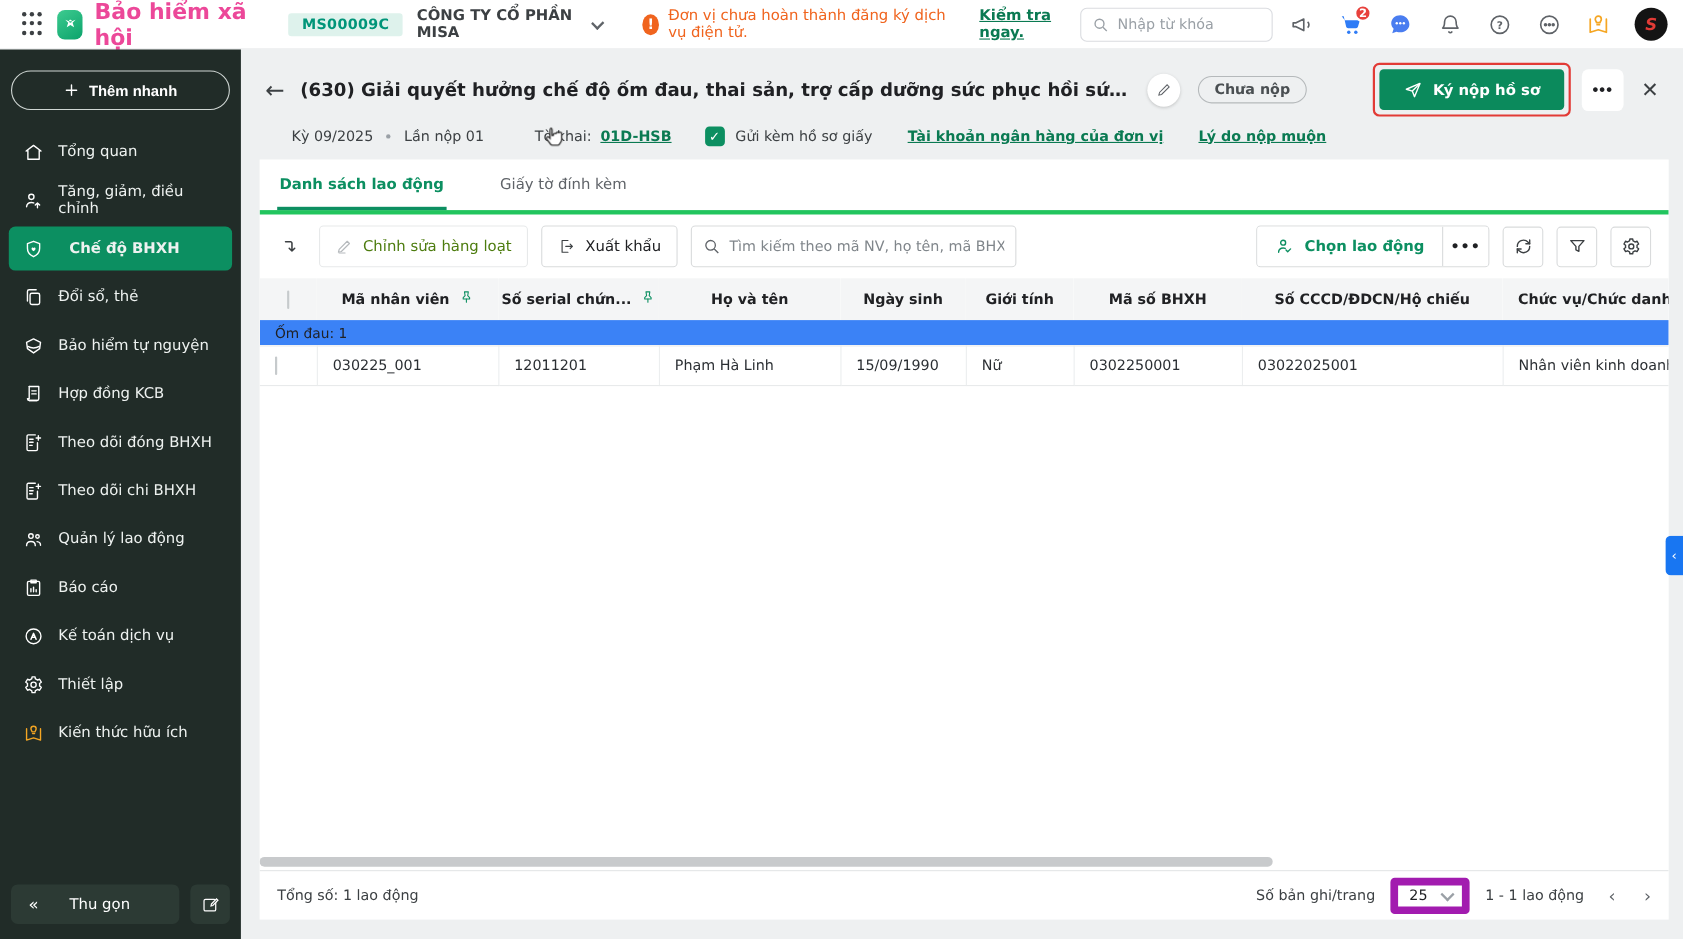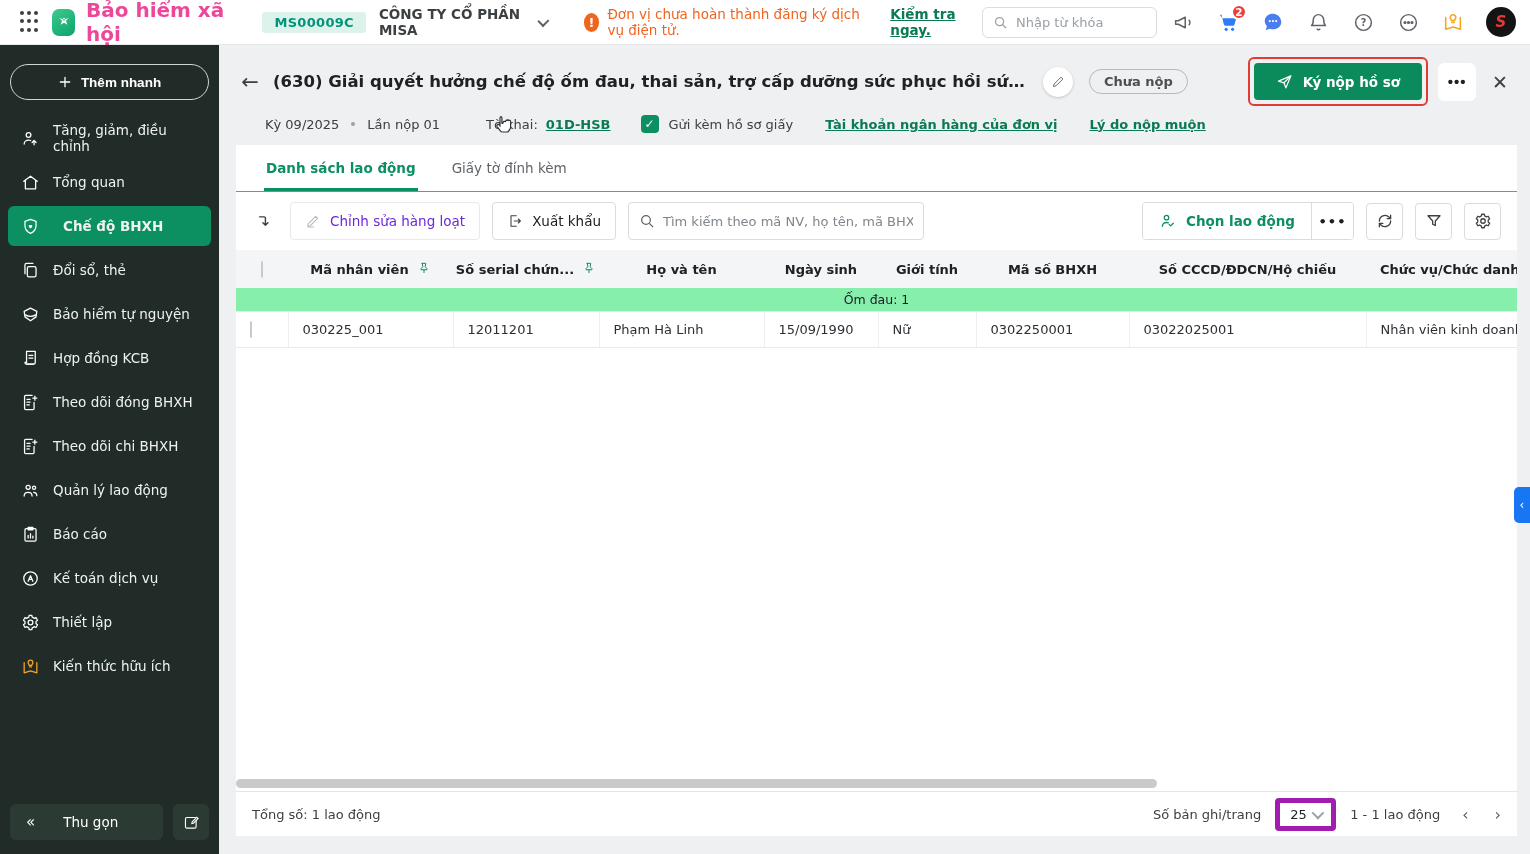--- a/index.html
+++ b/index.html
@@ -62,63 +62,63 @@
   .mh-row2 { display:flex; align-items:center; margin:9px 0 0 28px; font-size:13px; color:#3c4043; gap:8px; }
   .dot-sep { width:4px; height:4px; border-radius:50%; background:#9aa0a6; margin:0 4px; }
   .meta-gap { width:30px; }
   .green-link { color:var(--link,#0a7a52); font-weight:bold; text-decoration:underline; cursor:pointer; }
   .meta-check { width:18px; height:18px; background:var(--brand,#0c8f61); border-radius:4px; color:#fff; font-size:12px; display:flex; align-items:center; justify-content:center; margin-left:22px; cursor:pointer; }
   .lbl-after-check { margin-left:2px; }
   .link-gap { margin-left:24px; }
 
   
   .panel { flex:1; background:#fff; margin:4px 13px 0 17px; display:flex; flex-direction:column; min-height:0; overflow:hidden; }
-  .tabs { display:flex; border-bottom:1px solid #22c55e; padding:0 28px; flex-shrink:0; }
+  .tabs { display:flex; border-bottom:4px solid #22c55e; padding:0 16px; flex-shrink:0;gap:15px; }
   .tab { padding:15px 2px 12px 2px; margin-right:32px; font-size:13.5px; color:#5f6368; cursor:pointer; border-bottom:3px solid transparent; }
   .tab.active { color:var(--brand,#0c8f61); font-weight:bold; border-bottom-color:var(--brand,#0c8f61); }
 
   .toolbar { display:flex; align-items:center; padding:10px 16px; gap:12px; flex-shrink:0; }
   .sort-ic { width:26px; height:26px; display:flex; align-items:center; justify-content:center; cursor:pointer; }
   .sort-ic svg { stroke:#3c4043; fill:none; stroke-width:1.7; stroke-linecap:round; stroke-linejoin:round; }
   .btn { height:38px; border:1px solid #d9dbdc; border-radius:4px; background:#fff; display:flex; align-items:center; gap:9px; padding:0 14px; font-size:13.5px; color:#202124; cursor:pointer; font-family:inherit; }
   .btn svg { stroke:#3c4043; fill:none; stroke-width:1.6; stroke-linecap:round; stroke-linejoin:round; }
-  .btn.disabled { color:#6d28d9; border-color:#e7e9ea; cursor:default;justify-content:space-between; }
+  .btn.disabled { color:#4d7c0f; border-color:#e7e9ea; cursor:default;justify-content:space-between; }
   .btn.disabled svg { stroke:#b6babd; }
   .tb2-search { width:296px; height:38px; border:1px solid #d9dbdc; border-radius:4px; display:flex; align-items:center; gap:8px; padding:0 10px; }
   .tb2-search svg { stroke:#5f6368; fill:none; stroke-width:1.8; }
   .tb2-search input { border:none; outline:none; flex:1; font-size:13px; font-family:inherit; color:#333; }
   .tb2-search input::placeholder { color:#80868b; }
   .toolbar-right { margin-left:auto; display:flex; align-items:center; gap:12px; }
   .split-btn { display:flex; border:1px solid #d9dbdc; border-radius:4px; overflow:hidden; }
   .split-main { height:36px; display:flex; align-items:center; gap:9px; padding:0 16px; color:var(--brand,#0c8f61); font-weight:bold; font-size:13.5px; cursor:pointer; background:#fff; }
   .split-main svg { stroke:var(--brand,#0c8f61); fill:none; stroke-width:1.7; stroke-linecap:round; stroke-linejoin:round; }
   .split-more { width:42px; height:36px; border-left:1px solid #d9dbdc; display:flex; align-items:center; justify-content:center; font-weight:bold; letter-spacing:1px; color:#202124; cursor:pointer; background:#fff; }
   .icon-btn { width:37px; height:37px; border:1px solid #d9dbdc; border-radius:4px; background:#fff; display:flex; align-items:center; justify-content:center; cursor:pointer; }
   .icon-btn svg { stroke:#3c4043; fill:none; stroke-width:1.7; stroke-linecap:round; stroke-linejoin:round; }
 
   
   table { border-collapse:collapse; table-layout:fixed; width:100%; flex-shrink:0; }
   th { background:#f4f5f6; height:38px; font-size:13px; font-weight:bold; color:#202124; text-align:center; white-space:nowrap; overflow:hidden; }
   th.left { text-align:left; padding-left:14px; }
   td { height:36px; font-size:13px; border-bottom:1px solid #e8eaeb; border-right:1px solid #eceeef; white-space:nowrap; overflow:hidden; padding:0 14px; }
   td.center { text-align:left; }
   td:last-child { border-right:none; }
-  .group-row td { background:#86efac; height:23px; font-size:12.5px; color:#202124; border-right:none; border-bottom:1px solid #e8eaeb;text-align:center; }
+  .group-row td { background:#3b82f6; height:23px; font-size:12.5px; color:#202124; border-right:none; border-bottom:1px solid #e8eaeb; }
   .cb { width:16px; height:16px; border:1px solid #c6cacc; border-radius:4px; background:#fff; margin:0 auto; cursor:pointer; }
   .pin { display:inline-block; margin-left:8px; vertical-align:-2px; }
   .pin svg { stroke:var(--brand,#0c8f61); fill:none; stroke-width:1.7; stroke-linecap:round; stroke-linejoin:round; }
   .th-flex { display:inline-flex; align-items:center; }
 
   .filler { flex:1; }
   .hscroll { height:9px; margin:0 2px 3px 0; position:relative; flex-shrink:0; }
   .hscroll .thumb { position:absolute; left:0; top:0; height:9px; width:72%; background:#c8cacc; border-radius:5px; cursor:grab; }
 
   .panel-footer { border-top:1px solid #e4e6e7; height:45px; display:flex; align-items:center; padding:0 16px; font-size:13px; color:#3c4043; flex-shrink:0; }
   .pf-right { margin-left:auto; display:flex; align-items:center; gap:14px; }
-  .per-page { width:61px; height:33px; border:5px solid #a21caf; border-radius:4px; display:flex; align-items:center; justify-content:space-between; padding:0 10px; cursor:pointer; color:#202124; }
+  .per-page { width:72px; height:33px; border:7px solid #a21caf; border-radius:4px; display:flex; align-items:center; justify-content:space-between; padding:0 10px; cursor:pointer; color:#202124; }
   .per-page .chev-down { border-color:#9aa0a6; }
   .pager { display:flex; align-items:center; gap:26px; margin-left:8px; }
   .pg-ar { font-size:16px; color:#5f6368; cursor:pointer; }
   .bottom-strip { height:18px; }
 
   
   .expander { position:fixed; right:0; top:487px; width:16px; height:36px; background:var(--blue,#1876f2); border-radius:5px 0 0 5px; color:#fff; display:flex; align-items:center; justify-content:center; font-size:12px; cursor:pointer; }
   .cursor { position:fixed; left:492px; top:113px; pointer-events:none; z-index:50; }
 </style>
 </head>
@@ -221,34 +221,34 @@
     <button class="quick-add">
       <svg width="14" height="14" viewBox="0 0 24 24" stroke="#fff" stroke-width="2.2" fill="none" stroke-linecap="round">
           <path d="M12 4v16M4 12h16"></path>
         </svg>
       <span>Thêm nhanh</span>
     </button>
     <div class="nav">
       <div class="nav-item">
         <span class="ic">
             <svg width="19" height="19" viewBox="0 0 24 24">
+              <path d="M3.5 10.5 12 4l8.5 6.5M5.5 9.5V20h13V9.5"></path>
+            </svg>
+          </span>
+        <span>Tổng quan</span>
+      </div>
+      <div class="nav-item">
+        <span class="ic">
+            <svg width="19" height="19" viewBox="0 0 24 24">
               <circle cx="9.5" cy="7.5" r="3"></circle>
               <path d="M4 19c0-3.2 2.4-5 5.5-5 1 0 1.9.2 2.7.5"></path>
               <path d="M16.5 20v-5.5m0 0L14 17m2.5-2.5L19 17"></path>
             </svg>
           </span>
         <span>Tăng, giảm, điều chỉnh</span>
-      </div>
-      <div class="nav-item">
-        <span class="ic">
-            <svg width="19" height="19" viewBox="0 0 24 24">
-              <path d="M3.5 10.5 12 4l8.5 6.5M5.5 9.5V20h13V9.5"></path>
-            </svg>
-          </span>
-        <span>Tổng quan</span>
       </div>
       <div class="nav-item active">
         <span class="ic">
             <svg width="19" height="19" viewBox="0 0 24 24">
               <path d="M12 3l7 2.6V11c0 4.8-2.8 7.7-7 9.7-4.2-2-7-4.9-7-9.7V5.6L12 3z"></path>
               <path d="M12 14.5s-2.3-1.4-2.3-2.9c0-.8.6-1.4 1.3-1.4.4 0 .8.2 1 .6.2-.4.6-.6 1-.6.7 0 1.3.6 1.3 1.4 0 1.5-2.3 2.9-2.3 2.9z" fill="#fff" stroke="none"></path>
             </svg>
           </span>
         <span>Chế độ BHXH</span>
       </div>

